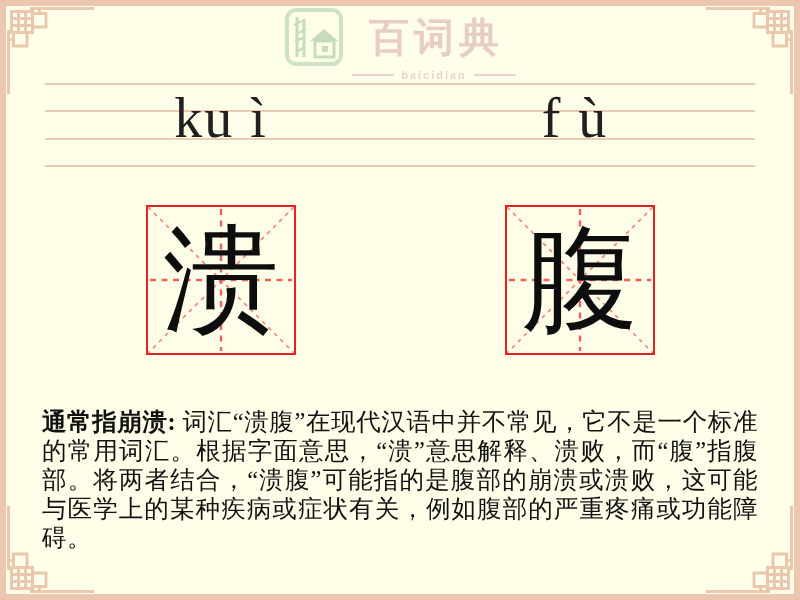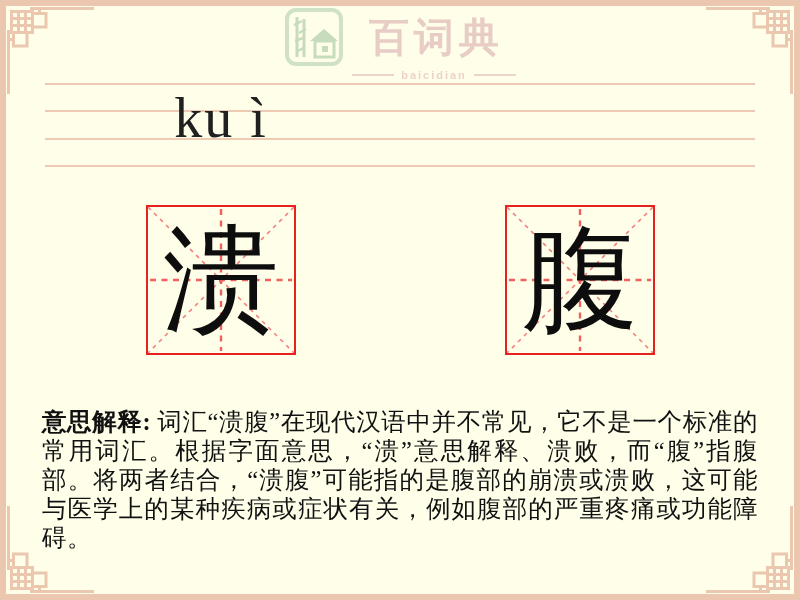--- a/index.html
+++ b/index.html
@@ -129,20 +129,21 @@
       </div>
     </div>
   </div>
 
   <div class="pline" style="top:83px"></div>
   <div class="pline" style="top:110px"></div>
   <div class="pline" style="top:138px"></div>
   <div class="pline" style="top:165px"></div>
 
   <div class="pinyin first">ku ì</div>
+  <div class="pinyin second">f ù</div>
 
   <div class="charbox first">
     <svg width="150" height="150" viewBox="0 0 150 150">
       <line x1="2" y1="2" x2="148" y2="148" stroke="#f3807c" stroke-width="1.6" stroke-dasharray="4 4.5"></line>
       <line x1="148" y1="2" x2="2" y2="148" stroke="#f3807c" stroke-width="1.6" stroke-dasharray="4 4.5"></line>
       <line x1="75" y1="4" x2="75" y2="146" stroke="#f0605e" stroke-width="2.4" stroke-dasharray="6 5.5"></line>
       <line x1="4" y1="75" x2="146" y2="75" stroke="#f0605e" stroke-width="2.4" stroke-dasharray="6 5.5"></line>
       <rect x="1" y="1" width="148" height="148" fill="none" stroke="#e42320" stroke-width="2"></rect>
     </svg>
     <div class="hanzi">溃</div>
@@ -153,16 +154,16 @@
       <line x1="2" y1="2" x2="148" y2="148" stroke="#f3807c" stroke-width="1.6" stroke-dasharray="4 4.5"></line>
       <line x1="148" y1="2" x2="2" y2="148" stroke="#f3807c" stroke-width="1.6" stroke-dasharray="4 4.5"></line>
       <line x1="75" y1="4" x2="75" y2="146" stroke="#f0605e" stroke-width="2.4" stroke-dasharray="6 5.5"></line>
       <line x1="4" y1="75" x2="146" y2="75" stroke="#f0605e" stroke-width="2.4" stroke-dasharray="6 5.5"></line>
       <rect x="1" y="1" width="148" height="148" fill="none" stroke="#e42320" stroke-width="2"></rect>
     </svg>
     <div class="hanzi">腹</div>
   </div>
 
   <div class="definition">
-    <span class="def-label">意思解释:</span><span>词汇“溃腹”在现代汉语中并不常见，它不是一个标准的常用词汇。根据字面意思，“溃”意思解释、溃败，而“腹”指腹部。将两者结合，“溃腹”可能指的是腹部的崩溃或溃败，这可能与医学上的某种疾病或症状有关，例如腹部的严重疼痛或功能障碍。</span>
+    <span class="def-label">通常指崩溃:</span><span>词汇“溃腹”在现代汉语中并不常见，它不是一个标准的常用词汇。根据字面意思，“溃”意思解释、溃败，而“腹”指腹部。将两者结合，“溃腹”可能指的是腹部的崩溃或溃败，这可能与医学上的某种疾病或症状有关，例如腹部的严重疼痛或功能障碍。</span>
   </div>
 
 </div>
 
 </body></html>

